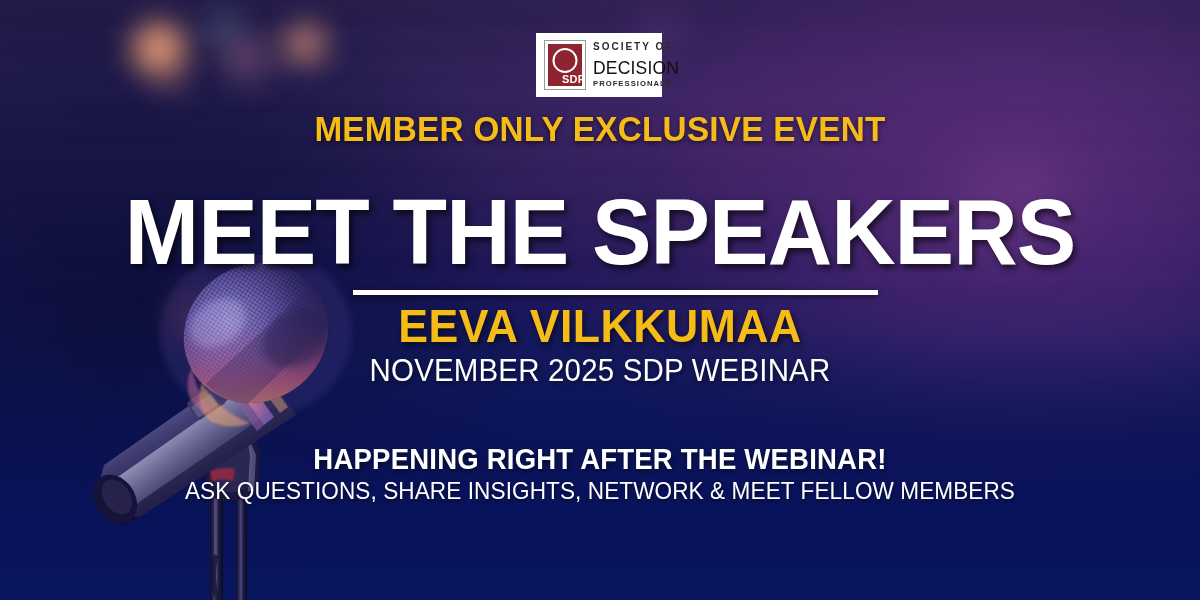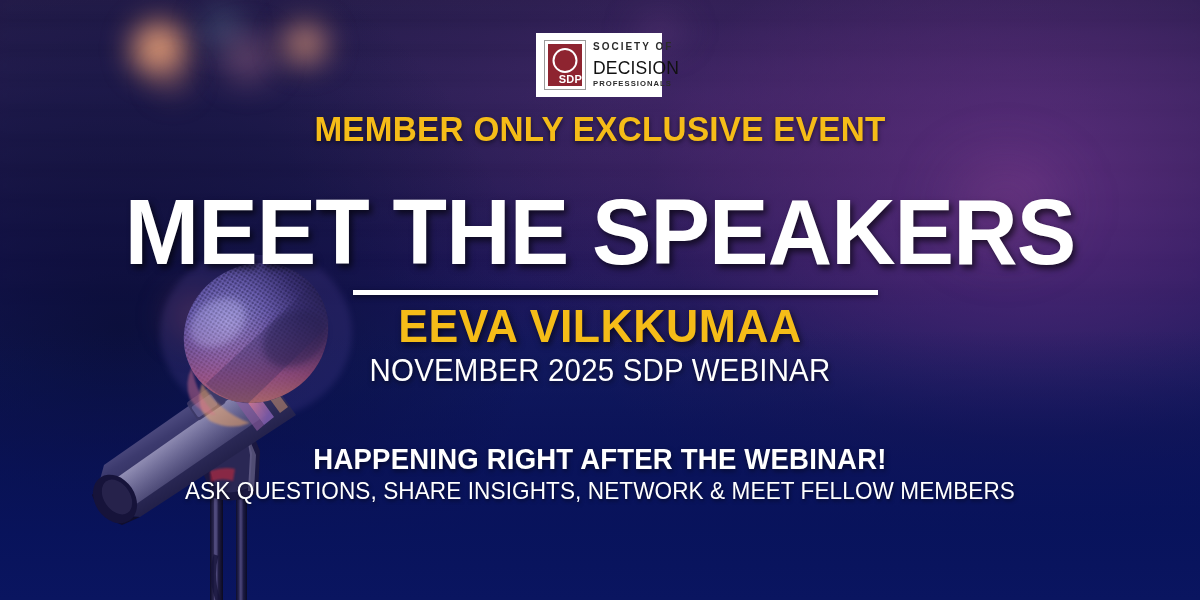--- a/index.html
+++ b/index.html
@@ -153,23 +153,23 @@
     top: 4px;
     transform: translateX(-50%);
     width: 25px;
     height: 25px;
     border-radius: 50%;
     border: 2.5px solid #ffffff;
     box-sizing: border-box;
   }
   .logo-sdp {
     position: absolute;
-    left: 4px; right: 0;
+    left: 14px; right: 0;
     bottom: 1px;
-    text-align: right;
+    text-align: left;
     color: #ffffff;
     font-family: "Liberation Sans", sans-serif;
     font-weight: bold;
     font-size: 11px;
     letter-spacing: 0.2px;
     line-height: 11px;
   }
   .logo-words {
     display: flex;
     flex-direction: column;

